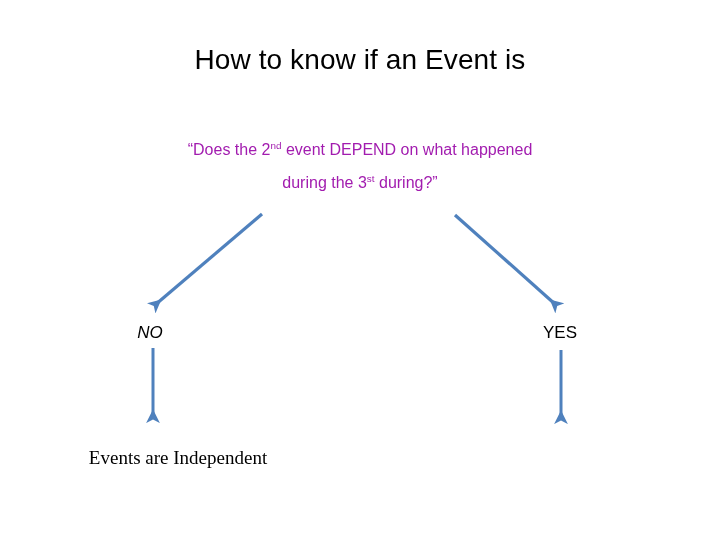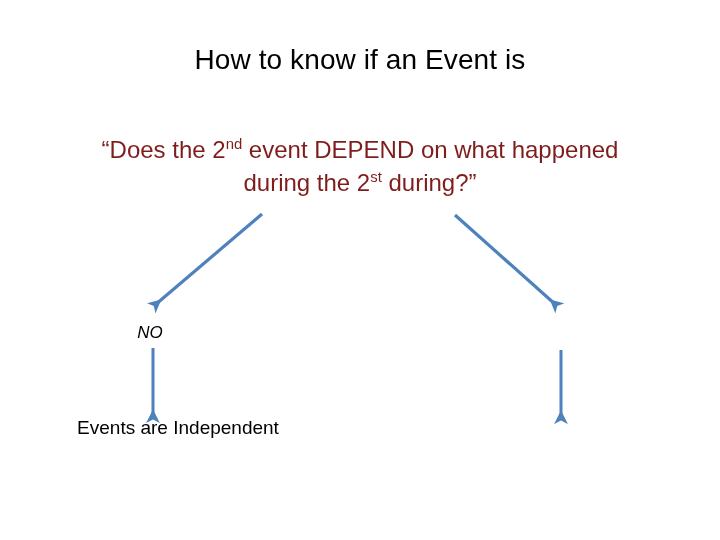--- a/index.html
+++ b/index.html
@@ -33,23 +33,23 @@
   }
   #title-block .tline { display: block; margin-top: 16px; }
 
   
   #question-block {
     position: absolute;
     left: 26px;
     top: 133px;
     width: 668px;
     text-align: center;
-    font-size: 24px;
+    font-size: 16px;
     line-height: 33px;
-    color: #7f1d1d;
+    color: #a21caf;
   }
   #question-block .qline { display: block; }
   sup {
     font-size: 0.62em;
     vertical-align: super;
     line-height: 0;
   }
 
   
   .branch-label {
@@ -65,21 +65,21 @@
 
   
   .outcome-label {
     position: absolute;
     text-align: center;
     font-size: 19px;
     line-height: 23px;
     color: #000000;
     white-space: nowrap;
   }
-  #outcome-independent { left: 48px;  top: 416px; width: 260px; }
+  #outcome-independent { left: 48px;  top: 446px; width: 260px; font-family: Liberation Serif, serif; }
   #outcome-dependent   { left: 436px; top: 432px; width: 250px; }
 
   
   #arrow-layer {
     position: absolute;
     left: 0;
     top: 0;
     width: 720px;
     height: 540px;
     pointer-events: none;
@@ -89,21 +89,21 @@
 <body>
 
 <div id="slide">
 
   <div id="title-block">
     <span class="tline">How to know if an Event is</span>
   </div>
 
   <div id="question-block">
     <span class="qline"><span>“Does the 2</span><sup>nd</sup><span> event DEPEND on what happened</span></span>
-    <span class="qline"><span>during the 2</span><sup>st</sup><span> during?”</span></span>
+    <span class="qline"><span>during the 3</span><sup>st</sup><span> during?”</span></span>
   </div>
 
   <svg id="arrow-layer" viewBox="0 0 720 540" width="720" height="540">
     <defs>
       <marker id="head-dl" markerWidth="4.2" markerHeight="4.2" refX="2.6" refY="2.1" orient="auto" markerUnits="strokeWidth">
         <path d="M0,2.1 L4.2,0 L3.1,2.1 L4.2,4.2 Z" fill="#4f81bd"></path>
       </marker>
       <marker id="head-dr" markerWidth="4.2" markerHeight="4.2" refX="2.6" refY="2.1" orient="auto" markerUnits="strokeWidth">
         <path d="M0,2.1 L4.2,0 L3.1,2.1 L4.2,4.2 Z" fill="#4f81bd"></path>
       </marker>
@@ -115,16 +115,17 @@
     <line x1="262" y1="214" x2="155" y2="305" stroke="#4f81bd" stroke-width="3.2" stroke-linecap="butt" marker-end="url(#head-dl)"></line>
 
     <line x1="455" y1="215" x2="556" y2="305" stroke="#4f81bd" stroke-width="3.2" stroke-linecap="butt" marker-end="url(#head-dr)"></line>
 
     <line x1="153" y1="348" x2="153" y2="418" stroke="#4f81bd" stroke-width="3" stroke-linecap="butt" marker-end="url(#head-v)"></line>
 
     <line x1="561" y1="350" x2="561" y2="419" stroke="#4f81bd" stroke-width="3" stroke-linecap="butt" marker-end="url(#head-v)"></line>
   </svg>
 
   <div class="branch-label" id="label-no">NO</div>
+  <div class="branch-label" id="label-yes">YES</div>
 
   <div class="outcome-label" id="outcome-independent">Events are Independent</div>
 
 </div>
 
 </body></html>

